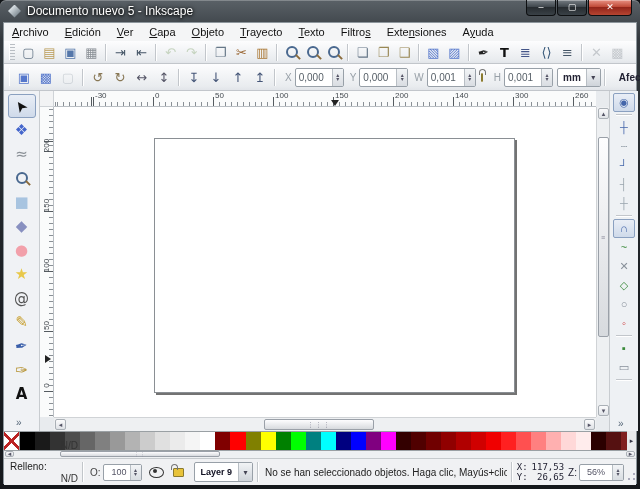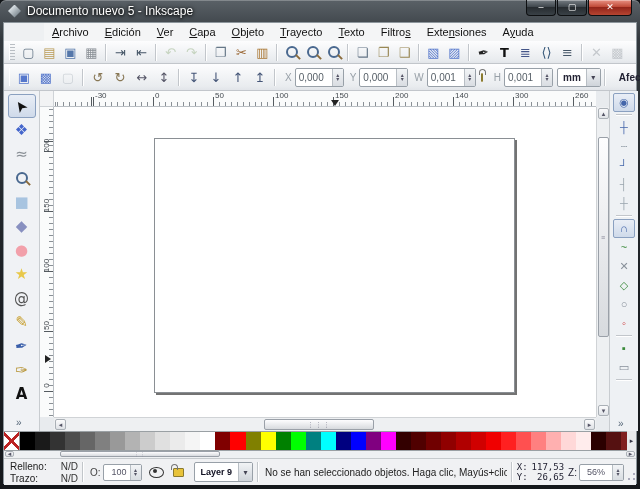--- a/index.html
+++ b/index.html
@@ -12,21 +12,21 @@
   .app-icon{width:13px;height:13px;margin:0 6px 0 8px;background:linear-gradient(135deg,#dfe6ea 20%,#7a868e 80%);
     clip-path:polygon(50% 0,100% 50%,50% 100%,0 50%);}
   .title-text{color:#fff;font-size:12px;text-shadow:0 1px 3px #000,0 0 4px rgba(0,0,0,.8);}
   .winbtns{position:absolute;right:8px;top:0;display:flex;}
   .wbtn{width:28px;height:15px;border:1px solid #0d0f11;border-top:none;border-radius:0 0 4px 4px;
     background:linear-gradient(180deg,#767d83,#40474d 45%,#272c30 50%,#3a4147);
     color:#fff;font-size:9px;line-height:14px;text-align:center;margin-left:1px;box-shadow:inset 0 1px 0 rgba(255,255,255,.35);}
   .wbtn.close{width:42px;background:linear-gradient(180deg,#e89183,#c04a38 45%,#93251a 50%,#b64532);}
   
   .client{position:absolute;left:3px;right:3px;top:22px;height:462px;background:#eef0f2;border:1px solid #8d969c;box-sizing:border-box;}
-  .menubar{position:absolute;left:0;right:0;top:0;height:18px;background:#f4f5f6;border-bottom:1px solid #d8dadd;display:flex;align-items:center;font-size:11px;color:#111;margin-left:40px;}
+  .menubar{position:absolute;left:0;right:0;top:0;height:18px;background:#f4f5f6;border-bottom:1px solid #d8dadd;display:flex;align-items:center;font-size:11px;color:#111;}
   .menu-item{padding:2px 8px;}
   .menu-item u{text-decoration:underline;}
   
   .cmdbar{position:absolute;left:0;right:0;top:18px;height:23px;}
   .optbar{position:absolute;left:0;right:0;top:41px;height:27px;}
   .bar{background:linear-gradient(180deg,#fdfdfe,#e9ecef 85%,#e2e5e9);border-bottom:1px solid #c2c6cb;display:flex;align-items:center;box-sizing:border-box;padding-left:2px;}
   .grip{width:5px;height:70%;margin:0 3px;background:repeating-linear-gradient(180deg,#b9bec4 0 1px,transparent 1px 3px);border-left:1px solid #fff;}
   .tbtn{width:21px;height:21px;border-radius:2px;display:flex;align-items:center;justify-content:center;flex:none;}
   .optbar .tbtn{width:22px;height:22px;}
   .tbtn .glyph{font-size:13px;line-height:1;font-family:"DejaVu Sans",sans-serif;}
@@ -85,21 +85,21 @@
   
   .palette{position:absolute;left:0;right:0;top:408px;height:20px;display:flex;border-top:1px solid #9aa0a4;border-bottom:1px solid #9aa0a4;box-sizing:border-box;background:#fff;}
   .swatch{flex:1;}
   .swatch.none{background:#fff;position:relative;background-image:linear-gradient(45deg,transparent 44%,#b22 44%,#b22 56%,transparent 56%),linear-gradient(-45deg,transparent 44%,#b22 44%,#b22 56%,transparent 56%);border-right:1px solid #999;}
   .pal-arrow{flex:none;width:9px;background:#e8eaec;color:#334;font-size:7px;display:flex;align-items:center;justify-content:center;}
   .palscroll{position:absolute;left:0;right:0;top:428px;height:7px;background:#eef0f2;}
   
   .statusbar{position:absolute;left:0;right:0;top:435px;height:27px;background:#f0f1f3;border-top:1px solid #c6cacd;display:flex;align-items:center;font-size:10px;color:#222;box-sizing:border-box;}
   .ssep{width:1px;height:20px;background:#c2c6ca;border-right:1px solid #fff;margin:0 4px;flex:none;}
   .fsblock{display:grid;grid-template-columns:auto auto;column-gap:14px;row-gap:1px;padding-left:6px;flex:none;}
-  .fsblock .lbl{color:#222;}
+  .fsblock .lbl{color:#222;margin-top:21px;}
   .fsblock .val{color:#333;}
   .oplbl{color:#444;margin:0 2px 0 2px;flex:none;}
   .sb-spin{display:flex;align-items:center;height:15px;border:1px solid #98a0a8;background:#fff;border-radius:2px;flex:none;}
   .sb-spin .val{font-size:9px;color:#556;padding:0 3px;min-width:20px;text-align:right;}
   .eye{width:13px;height:9px;border:1px solid #333;border-radius:50%;position:relative;margin:0 4px 0 7px;flex:none;}
   .eye::after{content:"";position:absolute;width:4px;height:4px;background:#333;border-radius:50%;left:3px;top:1px;}
   .layerdd{display:flex;align-items:center;height:18px;border:1px solid #98a0a8;background:#fff;border-radius:2px;margin-left:5px;flex:none;}
   .layerdd .val{font-size:9px;font-weight:bold;color:#112;padding:0 6px;}
   .sb-msg{flex:1;font-size:10px;color:#222;white-space:nowrap;overflow:hidden;padding:0 2px;}
   .coords{flex:none;font-family:"DejaVu Sans Mono",monospace;font-size:9px;color:#223;display:grid;grid-template-columns:auto auto;column-gap:4px;row-gap:0;text-align:right;padding-right:2px;}

